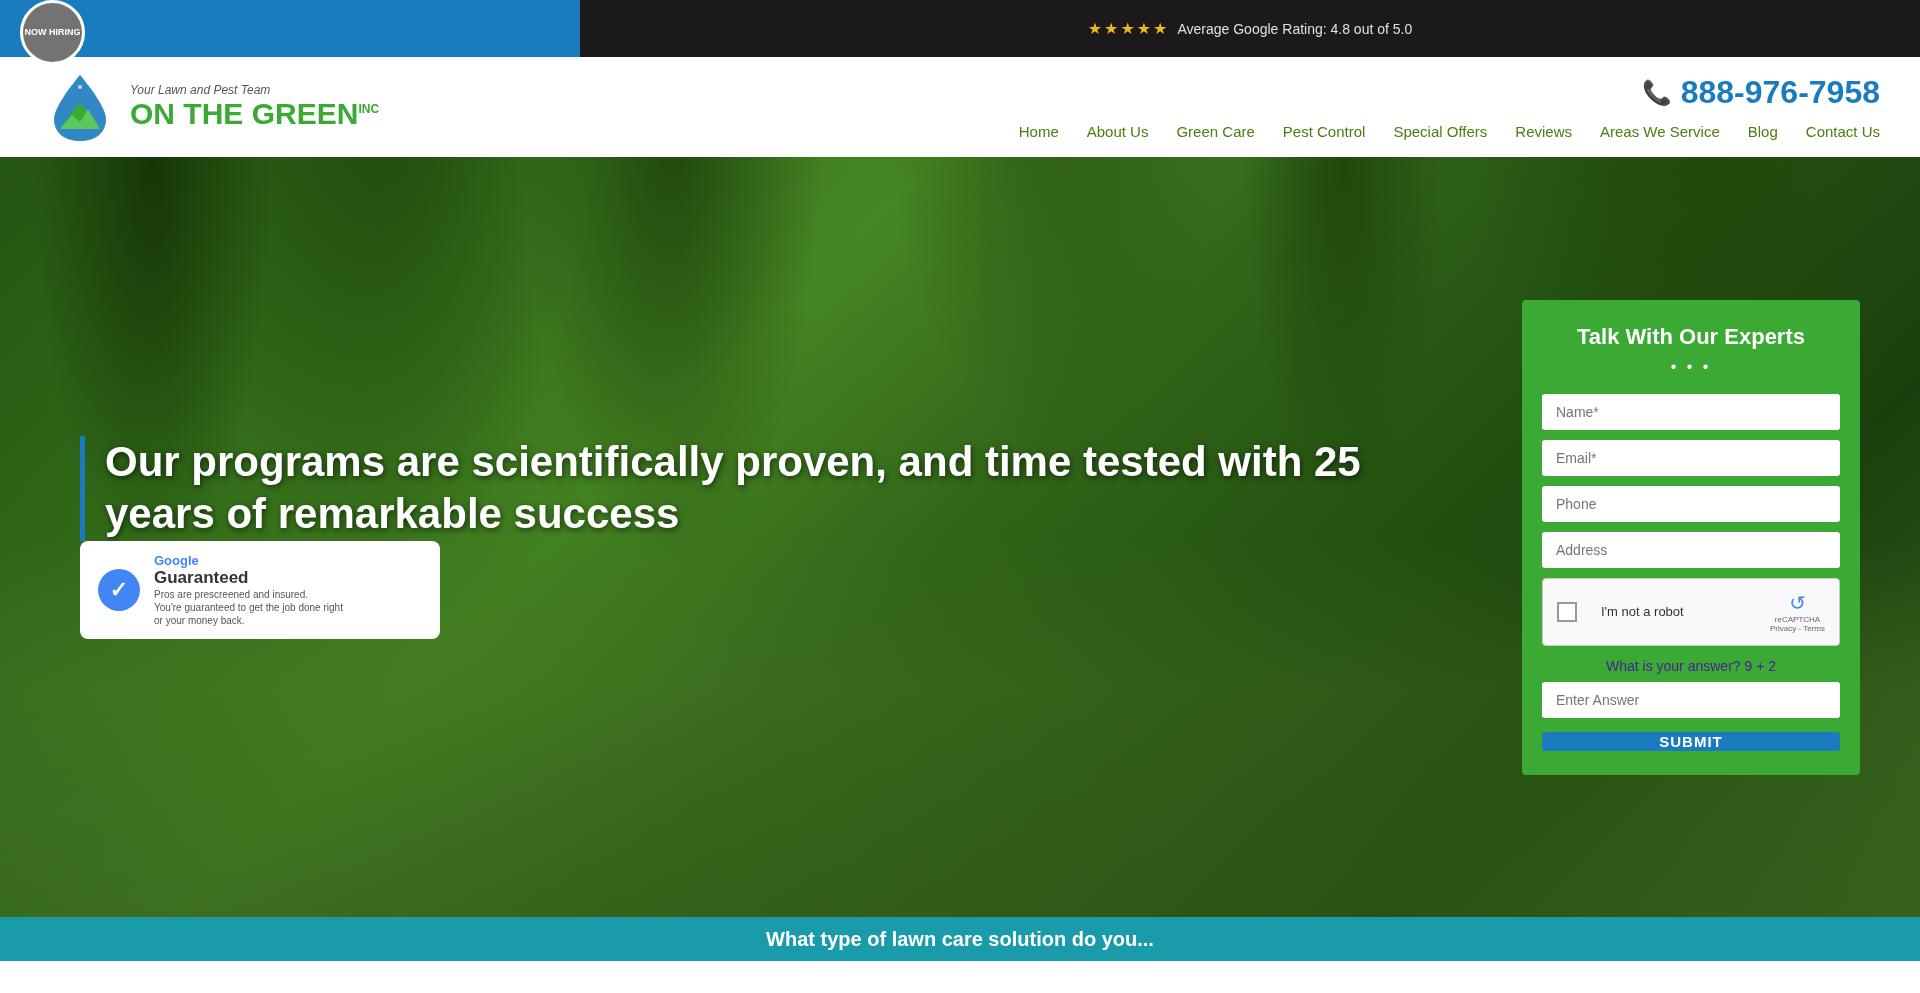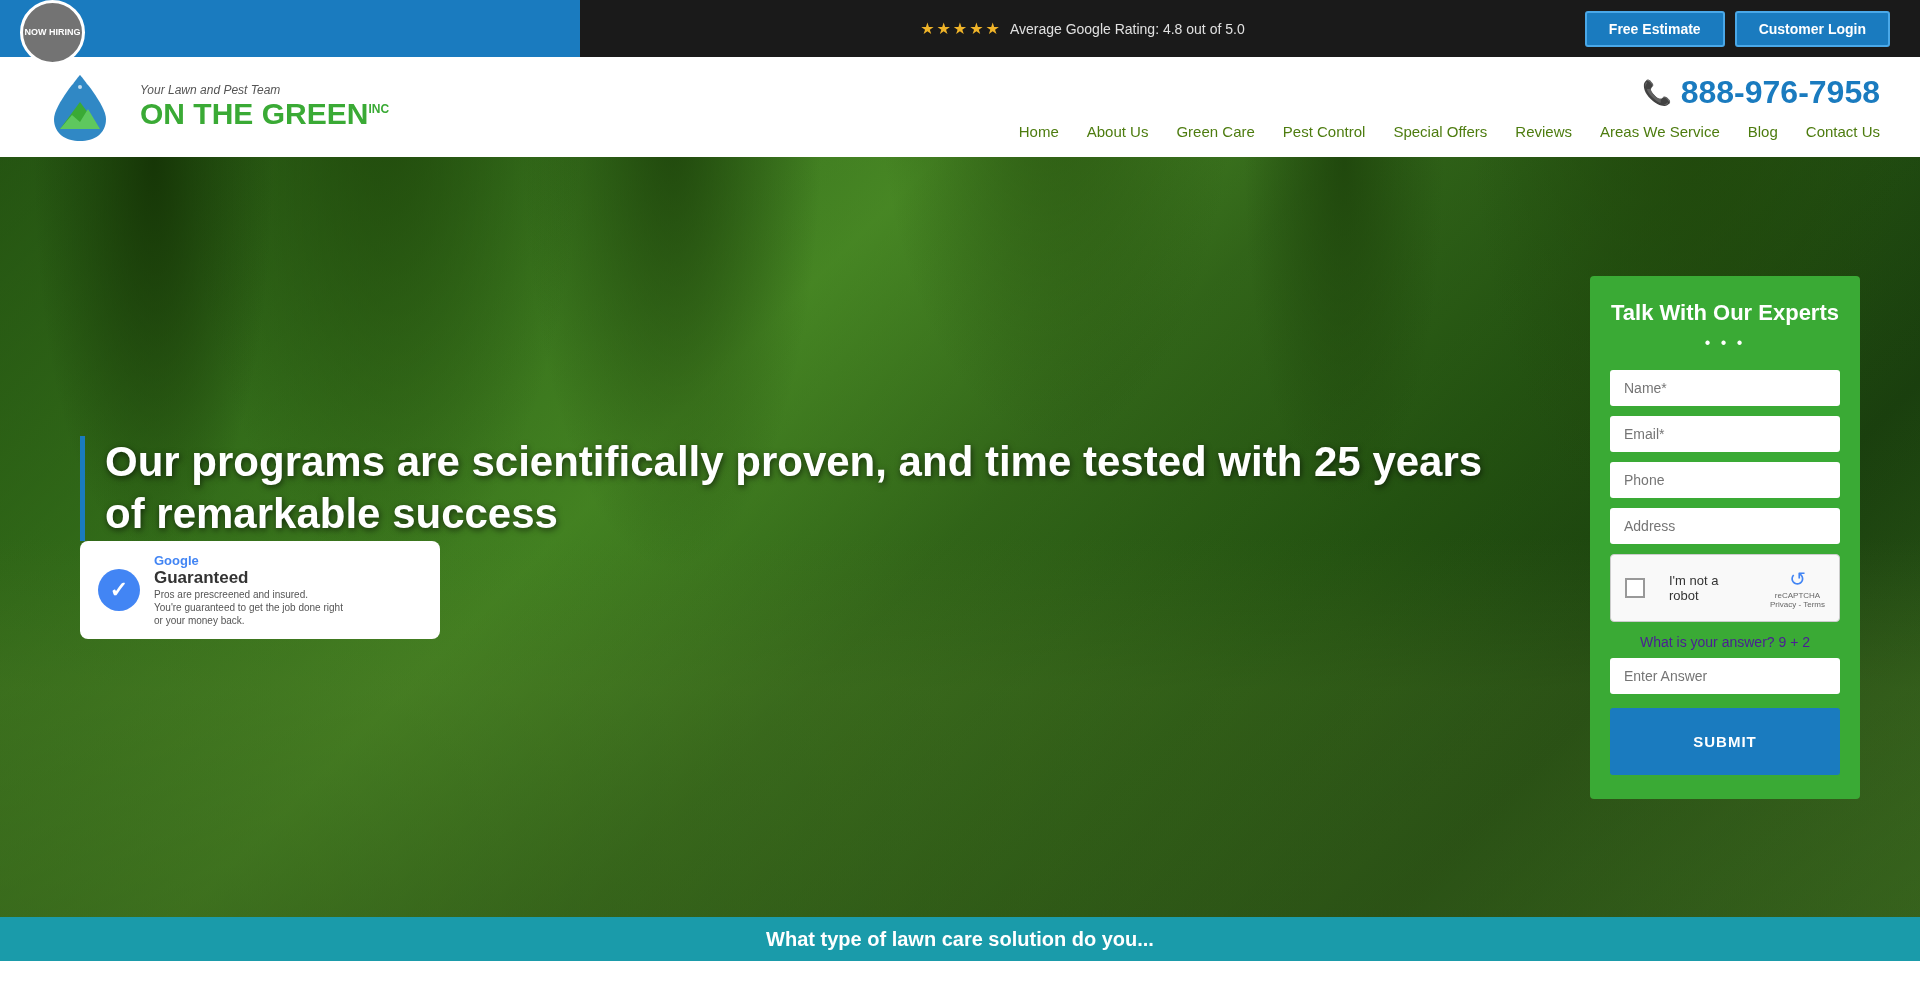--- a/index.html
+++ b/index.html
@@ -86,21 +86,21 @@
     .header {
       display: flex;
       align-items: center;
       background: #fff;
       padding: 10px 40px;
       height: 100px;
     }
     .logo-area {
       display: flex;
       align-items: center;
-      gap: 20px;
+      gap: 10px;
       min-width: 300px;
     }
     .logo-icon {
       width: 80px;
       height: 80px;
     }
     .logo-text-area { display: flex; flex-direction: column; }
     .logo-tagline { font-size: 12px; color: #555; font-style: italic; }
     .logo-name { font-size: 30px; font-weight: 900; color: #1a7bbf; text-transform: uppercase; }
     .logo-name span { color: #3aaa35; }
@@ -229,21 +229,21 @@
       font-weight: bold;
       flex-shrink: 0;
     }
     .gg-text-area { display: flex; flex-direction: column; }
     .gg-google { color: #4285f4; font-size: 13px; font-weight: bold; }
     .gg-guaranteed-label { font-size: 17px; font-weight: bold; color: #333; }
     .gg-fine { font-size: 10px; color: #555; line-height: 1.3; }
 
     
     .form-panel {
-      width: 270px;
+      width: 338px;
       background: #3aaa35;
       margin: 40px 60px 40px 0;
       border-radius: 4px;
       padding: 24px 20px;
       flex-shrink: 0;
     }
     .form-panel-title {
       color: white;
       font-size: 22px;
       font-weight: bold;
@@ -306,21 +306,21 @@
       border: none;
       border-radius: 3px;
       margin-bottom: 14px;
       font-size: 14px;
       color: #999;
       background: white;
       outline: none;
     }
     .submit-btn {
       width: 100%;
-      padding: 25px;
+      padding: 1px;
       background: #1a7bbf;
       color: white;
       border: none;
       border-radius: 3px;
       font-size: 15px;
       font-weight: bold;
       cursor: pointer;
       letter-spacing: 1px;
     }
 
@@ -345,24 +345,20 @@
   <div class="top-bar-left">
     <div class="hiring-badge">
       <span class="now-hiring-top">NOW HIRING</span>
       <span class="now-hiring-main">NOW HIRING</span>
       <span class="stars">★ ★ ★</span>
     </div>
   </div>
   <div class="top-bar-center">
     <span class="rating-stars">★★★★★</span>
     <span class="rating-text">Average Google Rating: 4.8 out of 5.0</span>
-  </div>
-  <div class="top-bar-right">
-    <button class="btn-top btn-free-estimate">Free Estimate</button>
-    <button class="btn-top btn-customer-login">Customer Login</button>
   </div>
 </div>
 
 <div class="header">
   <div class="logo-area">
 
     <svg class="logo-icon" viewBox="0 0 80 80" xmlns="http://www.w3.org/2000/svg">
 
       <defs>
         <clipPath id="drop">

